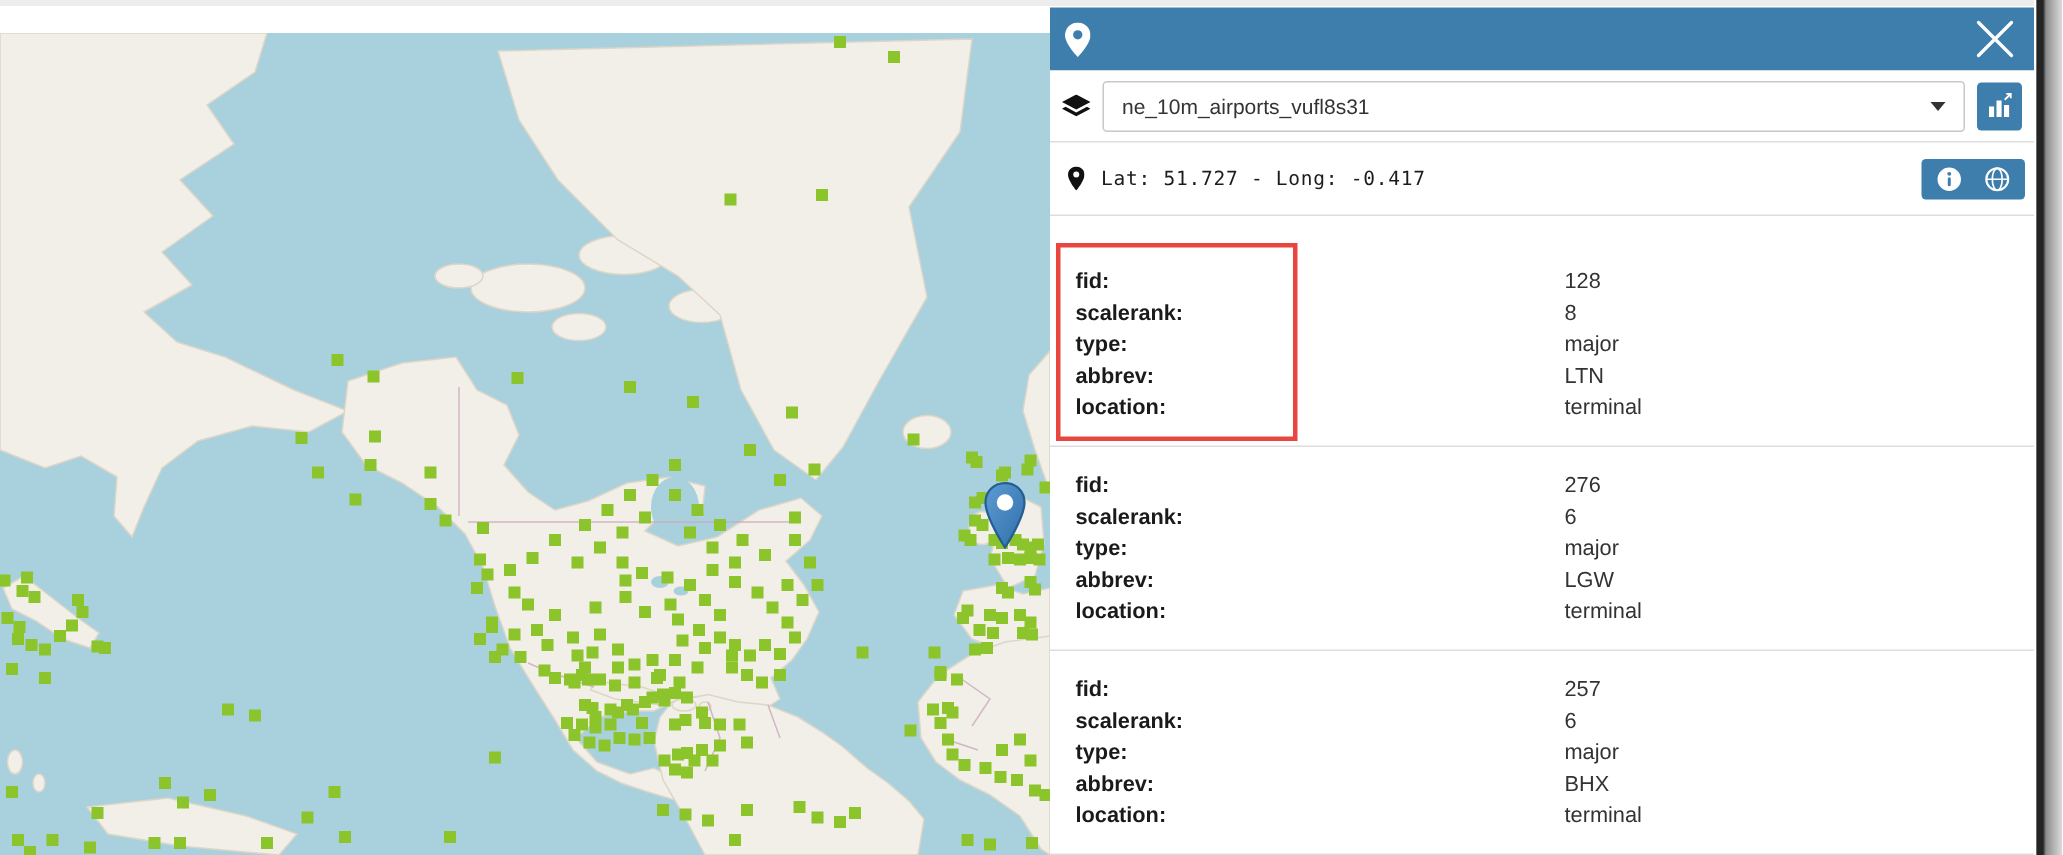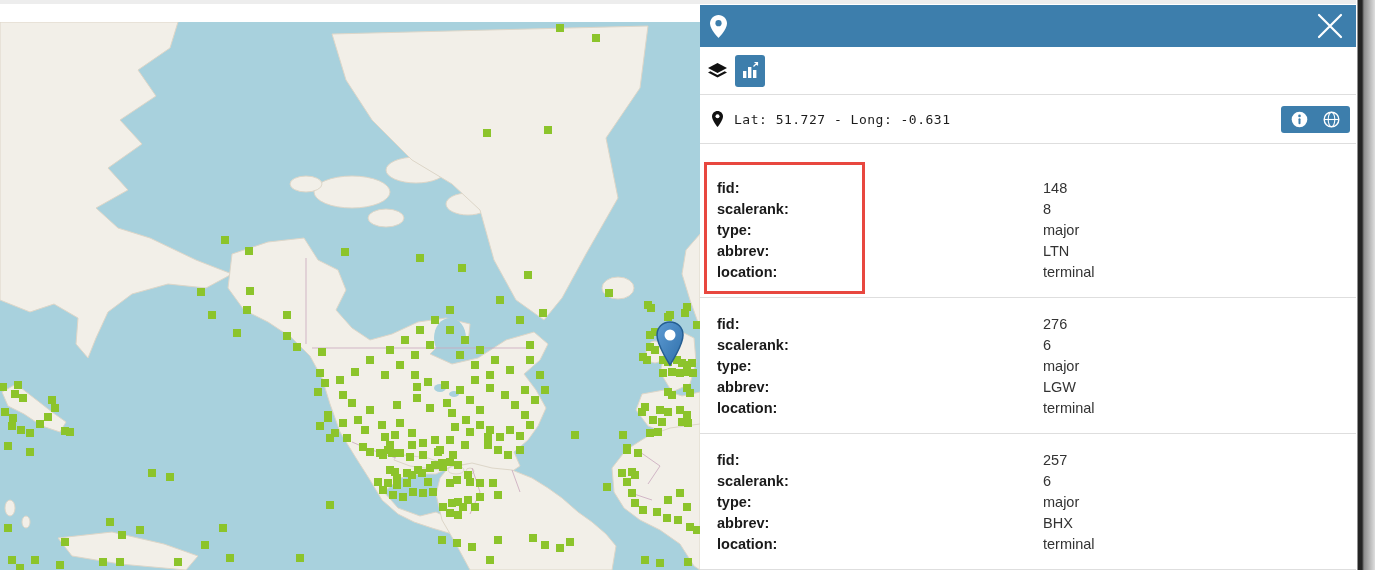--- a/index.html
+++ b/index.html
@@ -392,56 +392,60 @@
           <path d="M3,3 L25,25 M25,3 L3,25" stroke="#fff" stroke-width="2.2" stroke-linecap="round"></path>
         </svg>
       </div>
     </div>
 
     <div class="layer-row">
       <svg width="19" height="15" viewBox="0 0 19 15">
         <path d="M9.5,0 L19,5 L9.5,10 L0,5 Z" fill="#111"></path>
         <path d="M2.4,8.2 L9.5,12 L16.6,8.2 L19,9.5 L9.5,14.5 L0,9.5 Z" fill="#111"></path>
       </svg>
+      <div class="layer-select">
+        <span>ne_10m_airports_vufl8s31</span>
+        <span class="caret"></span>
+      </div>
       <button class="chart-btn">
         <svg width="18" height="17" viewBox="0 0 18 17">
           <rect x="2" y="9" width="3.4" height="7" fill="#fff"></rect>
           <rect x="7" y="5" width="3.4" height="11" fill="#fff"></rect>
           <rect x="12" y="8" width="3.4" height="8" fill="#fff"></rect>
           <path d="M12.5,4.5 L16.5,0.5 M13.5,0.5 L16.5,0.5 L16.5,3.5" stroke="#fff" stroke-width="1.2" fill="none"></path>
         </svg>
       </button>
     </div>
 
     <div class="coord-row">
       <svg width="11" height="16" viewBox="0 0 11 16">
         <path d="M5.5,0 C2.4,0 0,2.4 0,5.5 C0,9.5 5.5,16 5.5,16 C5.5,16 11,9.5 11,5.5 C11,2.4 8.6,0 5.5,0 Z" fill="#111"></path>
         <circle cx="5.5" cy="5.3" r="2" fill="#fff"></circle>
       </svg>
-      <span class="coord-text">Lat: 51.727 - Long: -0.631</span>
+      <span class="coord-text">Lat: 51.727 - Long: -0.417</span>
       <div class="coord-btns">
         <svg width="17" height="17" viewBox="0 0 17 17">
           <circle cx="8.5" cy="8.5" r="7.8" fill="#fff"></circle>
           <circle cx="8.5" cy="4.9" r="1.3" fill="#3d7eac"></circle>
           <rect x="7.5" y="7.2" width="2" height="6" rx="1" fill="#3d7eac"></rect>
         </svg>
         <svg width="17" height="17" viewBox="0 0 17 17">
           <circle cx="8.5" cy="8.5" r="7.3" fill="none" stroke="#fff" stroke-width="1.4"></circle>
           <ellipse cx="8.5" cy="8.5" rx="3.3" ry="7.3" fill="none" stroke="#fff" stroke-width="1.1"></ellipse>
           <path d="M1.3,8.5 L15.7,8.5" stroke="#fff" stroke-width="1.1"></path>
         </svg>
       </div>
     </div>
 
     <div class="records" id="records">
         <div class="record">
           <div class="hl"></div>
           <div class="frow">
             <div class="flabel">fid:</div>
-            <div class="fvalue">148</div>
+            <div class="fvalue">128</div>
           </div>
           <div class="frow">
             <div class="flabel">scalerank:</div>
             <div class="fvalue">8</div>
           </div>
           <div class="frow">
             <div class="flabel">type:</div>
             <div class="fvalue">major</div>
           </div>
           <div class="frow">

